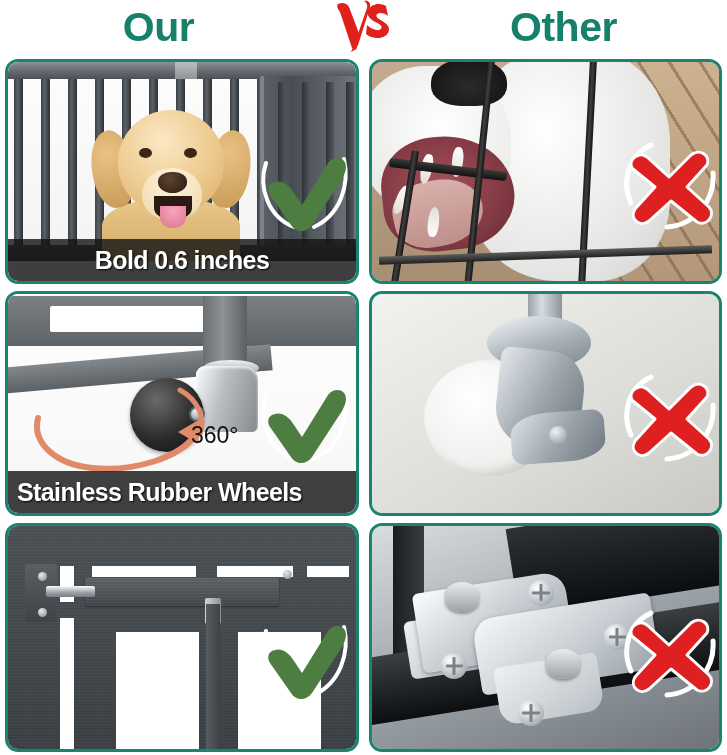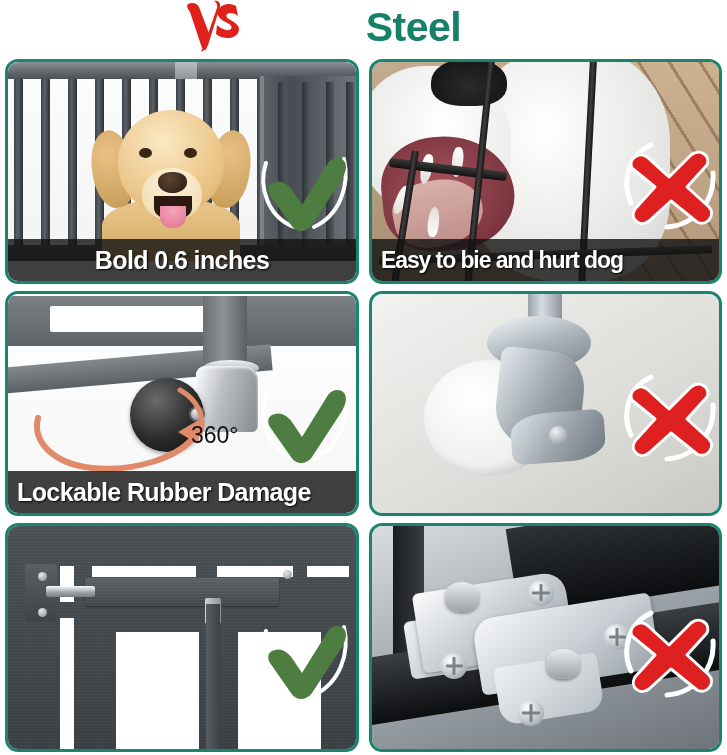--- a/index.html
+++ b/index.html
@@ -414,32 +414,33 @@
   }
   .s6-phillips::before { left:50%; top:16%; width:3px; height:68%; transform:translateX(-50%); }
   .s6-phillips::after  { top:50%; left:16%; height:3px; width:68%; transform:translateY(-50%); }
 </style>
 </head>
 <body>
 
 <div id="infographic">
 
   <div class="header">
+    <div class="header-title left">Our</div>
 
     <div class="vs-badge">
       <svg width="62" height="58" viewBox="0 0 62 58" aria-hidden="true">
         <g fill="#e0201b">
           <path d="M4 6 C8 4 13 5 15 9 L26 38 L22 52 L18 50 L6 14 C4 11 2 8 4 6 Z"></path>
           <path d="M30 3 C34 2 37 5 36 9 L25 44 C24 49 20 53 17 54 C20 47 23 40 25 33 L33 10 C34 7 32 4 30 3 Z"></path>
           <path d="M52 8 C46 4 36 6 34 13 C32 20 40 23 45 26 C50 29 47 33 42 32 C38 31 35 29 33 27 L32 36 C38 41 50 42 54 35 C58 28 50 24 45 21 C41 19 42 15 46 15 C49 15 52 16 54 18 Z"></path>
         </g>
       </svg>
     </div>
 
-    <div class="header-title right">Steel</div>
+    <div class="header-title right">Other</div>
   </div>
 
   <div class="grid">
 
     <div class="cell">
       <div class="panel">
         <div class="scene s1">
           <div class="s1-top"></div>
           <div class="s1-bars">
             <div class="bar" style="left:6px"></div>
@@ -507,21 +508,20 @@
         </div>
 
         <div class="badge hi">
           <svg viewBox="0 0 96 92" width="96" height="92" aria-hidden="true">
             <path d="M30 6 C8 16 0 42 10 64" fill="none" stroke="#ffffff" stroke-width="5" stroke-linecap="round"></path>
             <path d="M92 34 C94 62 74 86 46 88" fill="none" stroke="#ffffff" stroke-width="5" stroke-linecap="round"></path>
             <path d="M26 18 L48 38 L70 16 C78 9 90 16 86 26 L66 48 L88 68 C95 76 86 88 76 83 L50 62 L28 82 C19 89 8 80 14 70 L34 48 L12 30 C5 23 17 11 26 18 Z" fill="#de2020" stroke="#ffffff" stroke-width="3" stroke-linejoin="round"></path>
           </svg>
         </div>
 
-        <div class="caption left-al tight">Easy to bie and hurt dog</div>
       </div>
     </div>
 
     <div class="cell">
       <div class="panel">
         <div class="scene s3">
           <div class="s3-frame-top"></div>
           <div class="s3-inner-cut"></div>
           <div class="s3-rail"></div>
           <div class="s3-post"></div>
@@ -540,21 +540,21 @@
         </div>
 
         <div class="badge">
           <svg viewBox="0 0 96 92" width="96" height="92" aria-hidden="true">
             <path d="M10 20 C2 44 12 74 38 84" fill="none" stroke="#ffffff" stroke-width="4" stroke-linecap="round"></path>
             <path d="M88 16 C94 42 84 72 58 84" fill="none" stroke="#ffffff" stroke-width="4" stroke-linecap="round"></path>
             <path d="M16 40 C24 36 32 40 38 50 L46 62 L72 20 C78 12 90 14 90 24 C90 28 88 32 86 36 L56 82 C50 90 40 90 35 82 L14 52 C11 47 12 42 16 40 Z" fill="#4e7d42"></path>
           </svg>
         </div>
 
-        <div class="caption left-al">Lockable Rubber Damage</div>
+        <div class="caption left-al">Stainless Rubber Wheels</div>
       </div>
     </div>
 
     <div class="cell">
       <div class="panel">
         <div class="scene s4">
           <div class="s4-stem"></div>
           <div class="s4-swivel"></div>
           <div class="s4-wheel"></div>
           <div class="s4-fork"></div>

